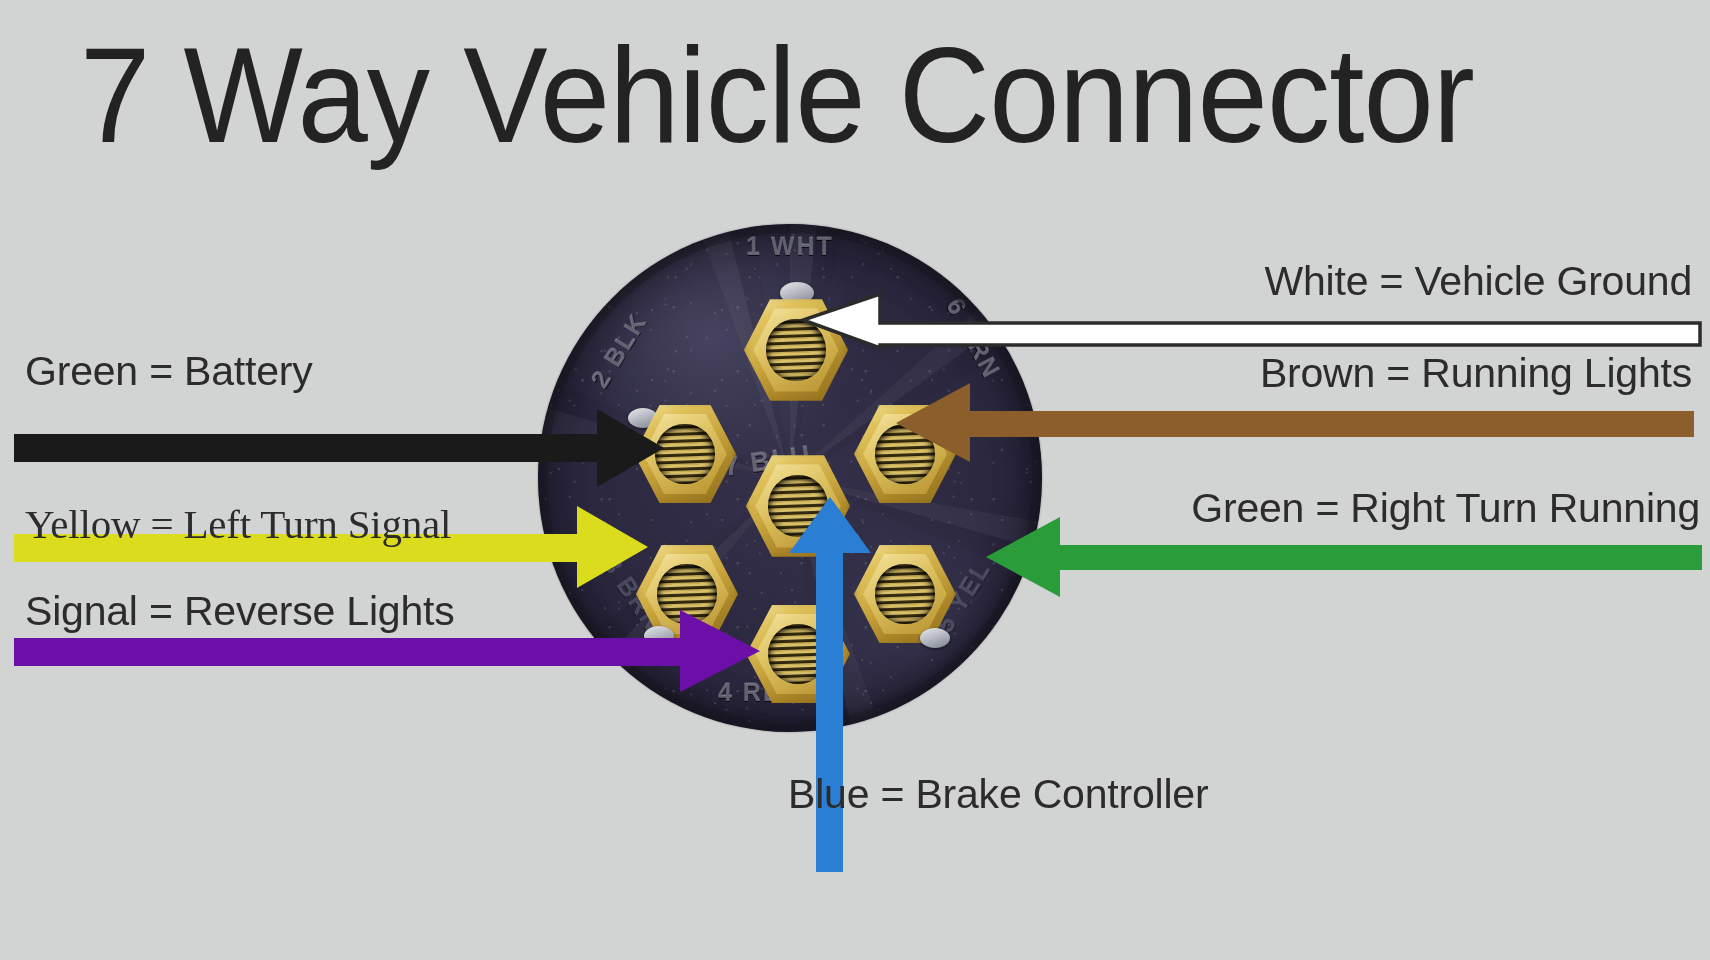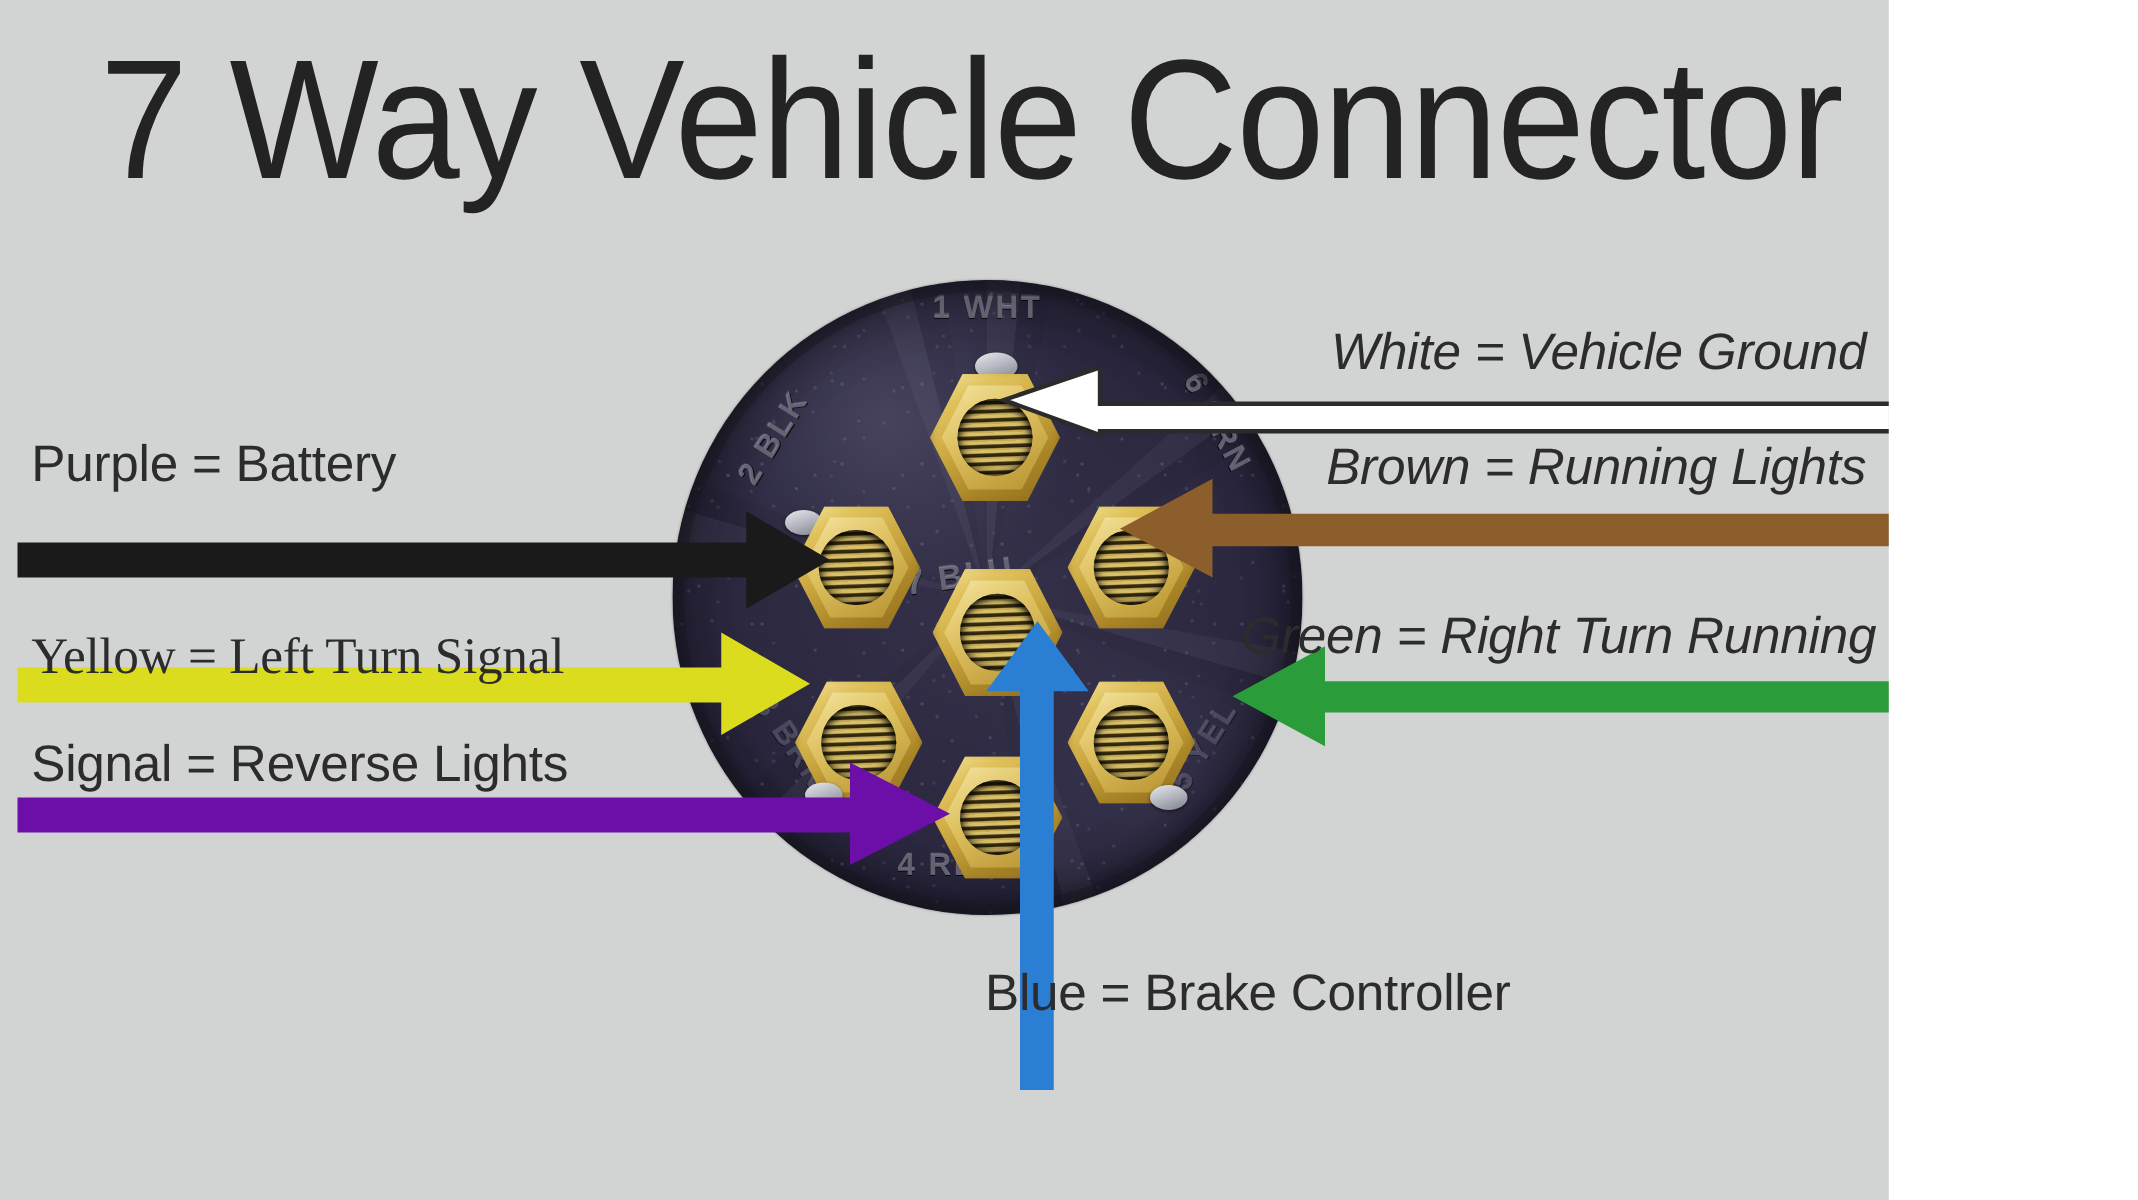--- a/index.html
+++ b/index.html
@@ -2,21 +2,21 @@
 <html><head>
 <meta charset="utf-8">
 <style>
   html, body {
     margin: 0;
     padding: 0;
     background: #ffffff;
   }
   #page {
     position: relative;
-    width: 1511px;
+    width: 1710px;
     height: 960px;
     background: #d2d3d3;
     overflow: hidden;
     font-family: "Liberation Sans", sans-serif;
   }
 
   
   #title {
     position: absolute;
     left: 80px;
@@ -172,21 +172,21 @@
   
   .callout {
     position: absolute;
     font-family: "Liberation Sans", sans-serif;
     font-size: 41px;
     line-height: 48px;
     color: #2c2c2c;
     white-space: nowrap;
     letter-spacing: -0.2px;
   }
-  .callout.right { text-align: right; font-style: italic; }
+  .callout.right { text-align: right; }
 
   
   #arrows {
     position: absolute;
     left: 0; top: 0;
     width: 1710px;
     height: 960px;
     pointer-events: none;
   }
 </style>
@@ -279,21 +279,21 @@
 
     <g>
       <path d="M 1702 545 L 1060 545 L 1060 517 L 986 557 L 1060 597 L 1060 570 L 1702 570 Z" fill="#2a9c3a"></path>
     </g>
 
     <g>
       <path d="M 816 872 L 816 553 L 789 553 L 830 497 L 871 553 L 843 553 L 843 872 Z" fill="#2a7fd4"></path>
     </g>
   </svg>
 
-  <div class="callout" style="left:25px; top:347px;">Purple = Battery</div>
+  <div class="callout" style="left:25px; top:347px;">Green = Battery</div>
 
   <div class="callout" style="left:25px; top:500px;font-family:Liberation Serif, serif;">Yellow = Left Turn Signal</div>
 
   <div class="callout" style="left:25px; top:587px;">Signal = Reverse Lights</div>
 
   <div class="callout right" style="right:18px; top:257px;">White = Vehicle Ground</div>
 
   <div class="callout right" style="right:18px; top:349px;text-align:center;">Brown = Running Lights</div>
 
   <div class="callout right" style="right:10px; top:484px;">Green = Right Turn Running</div>

